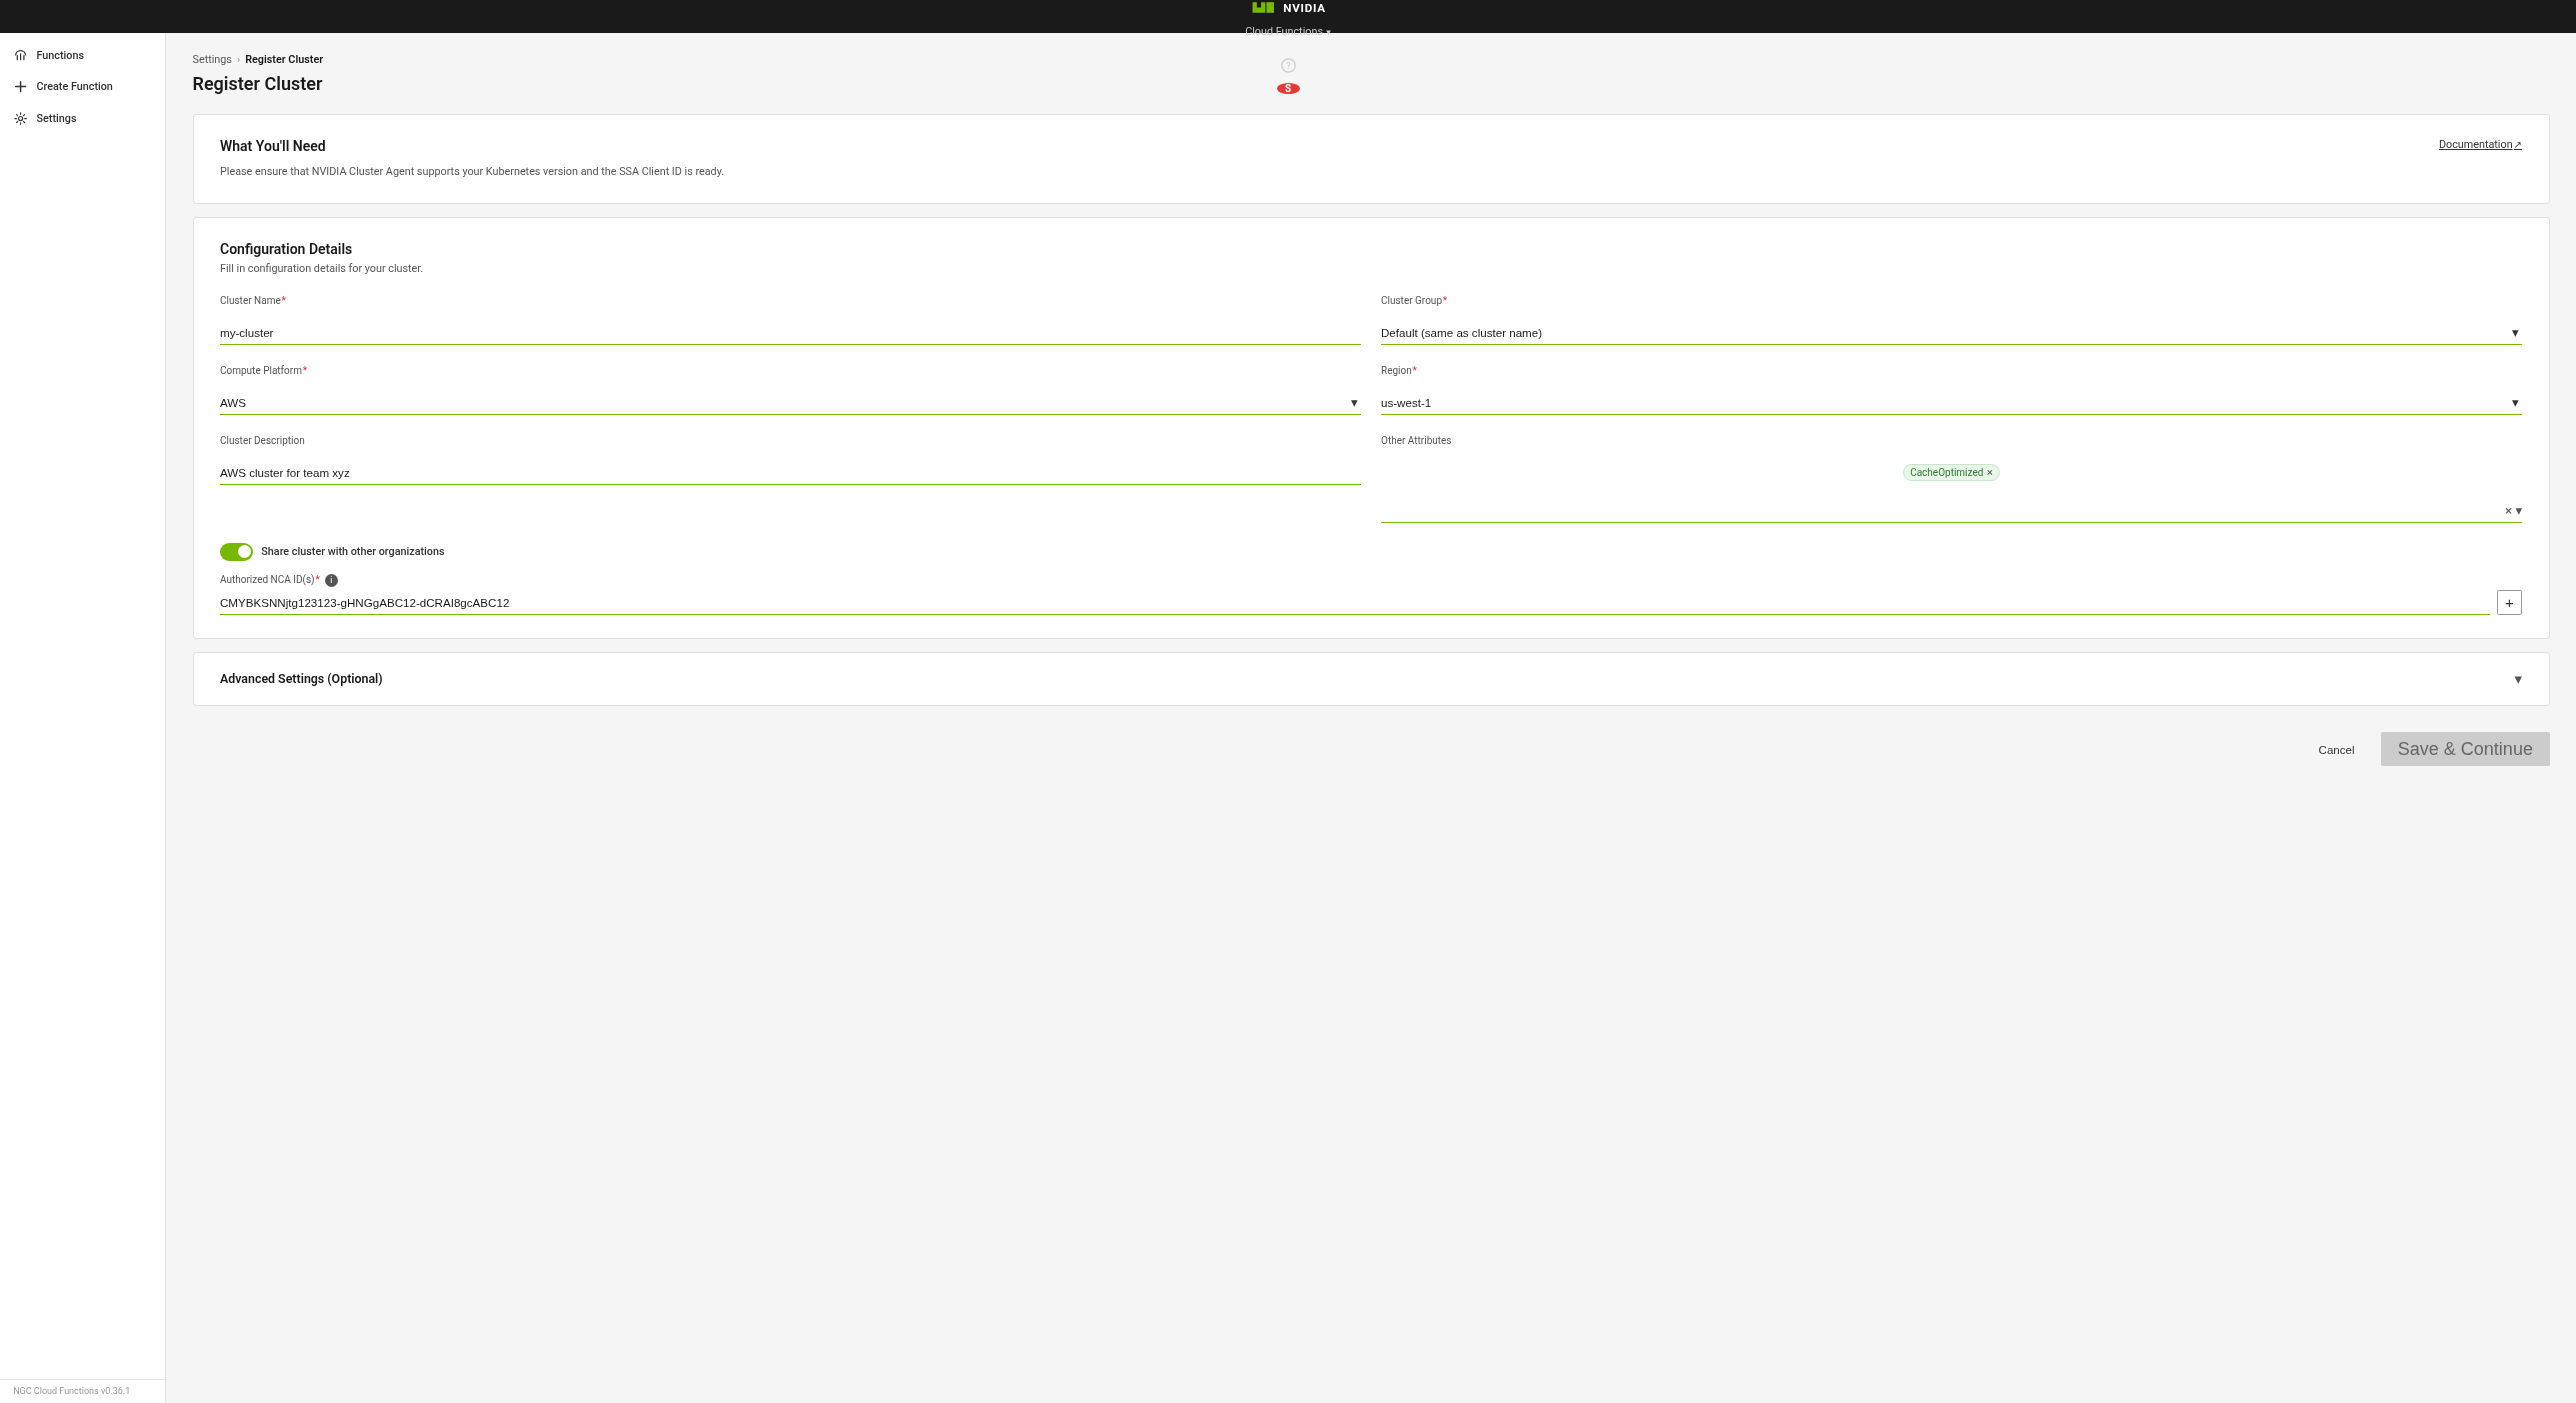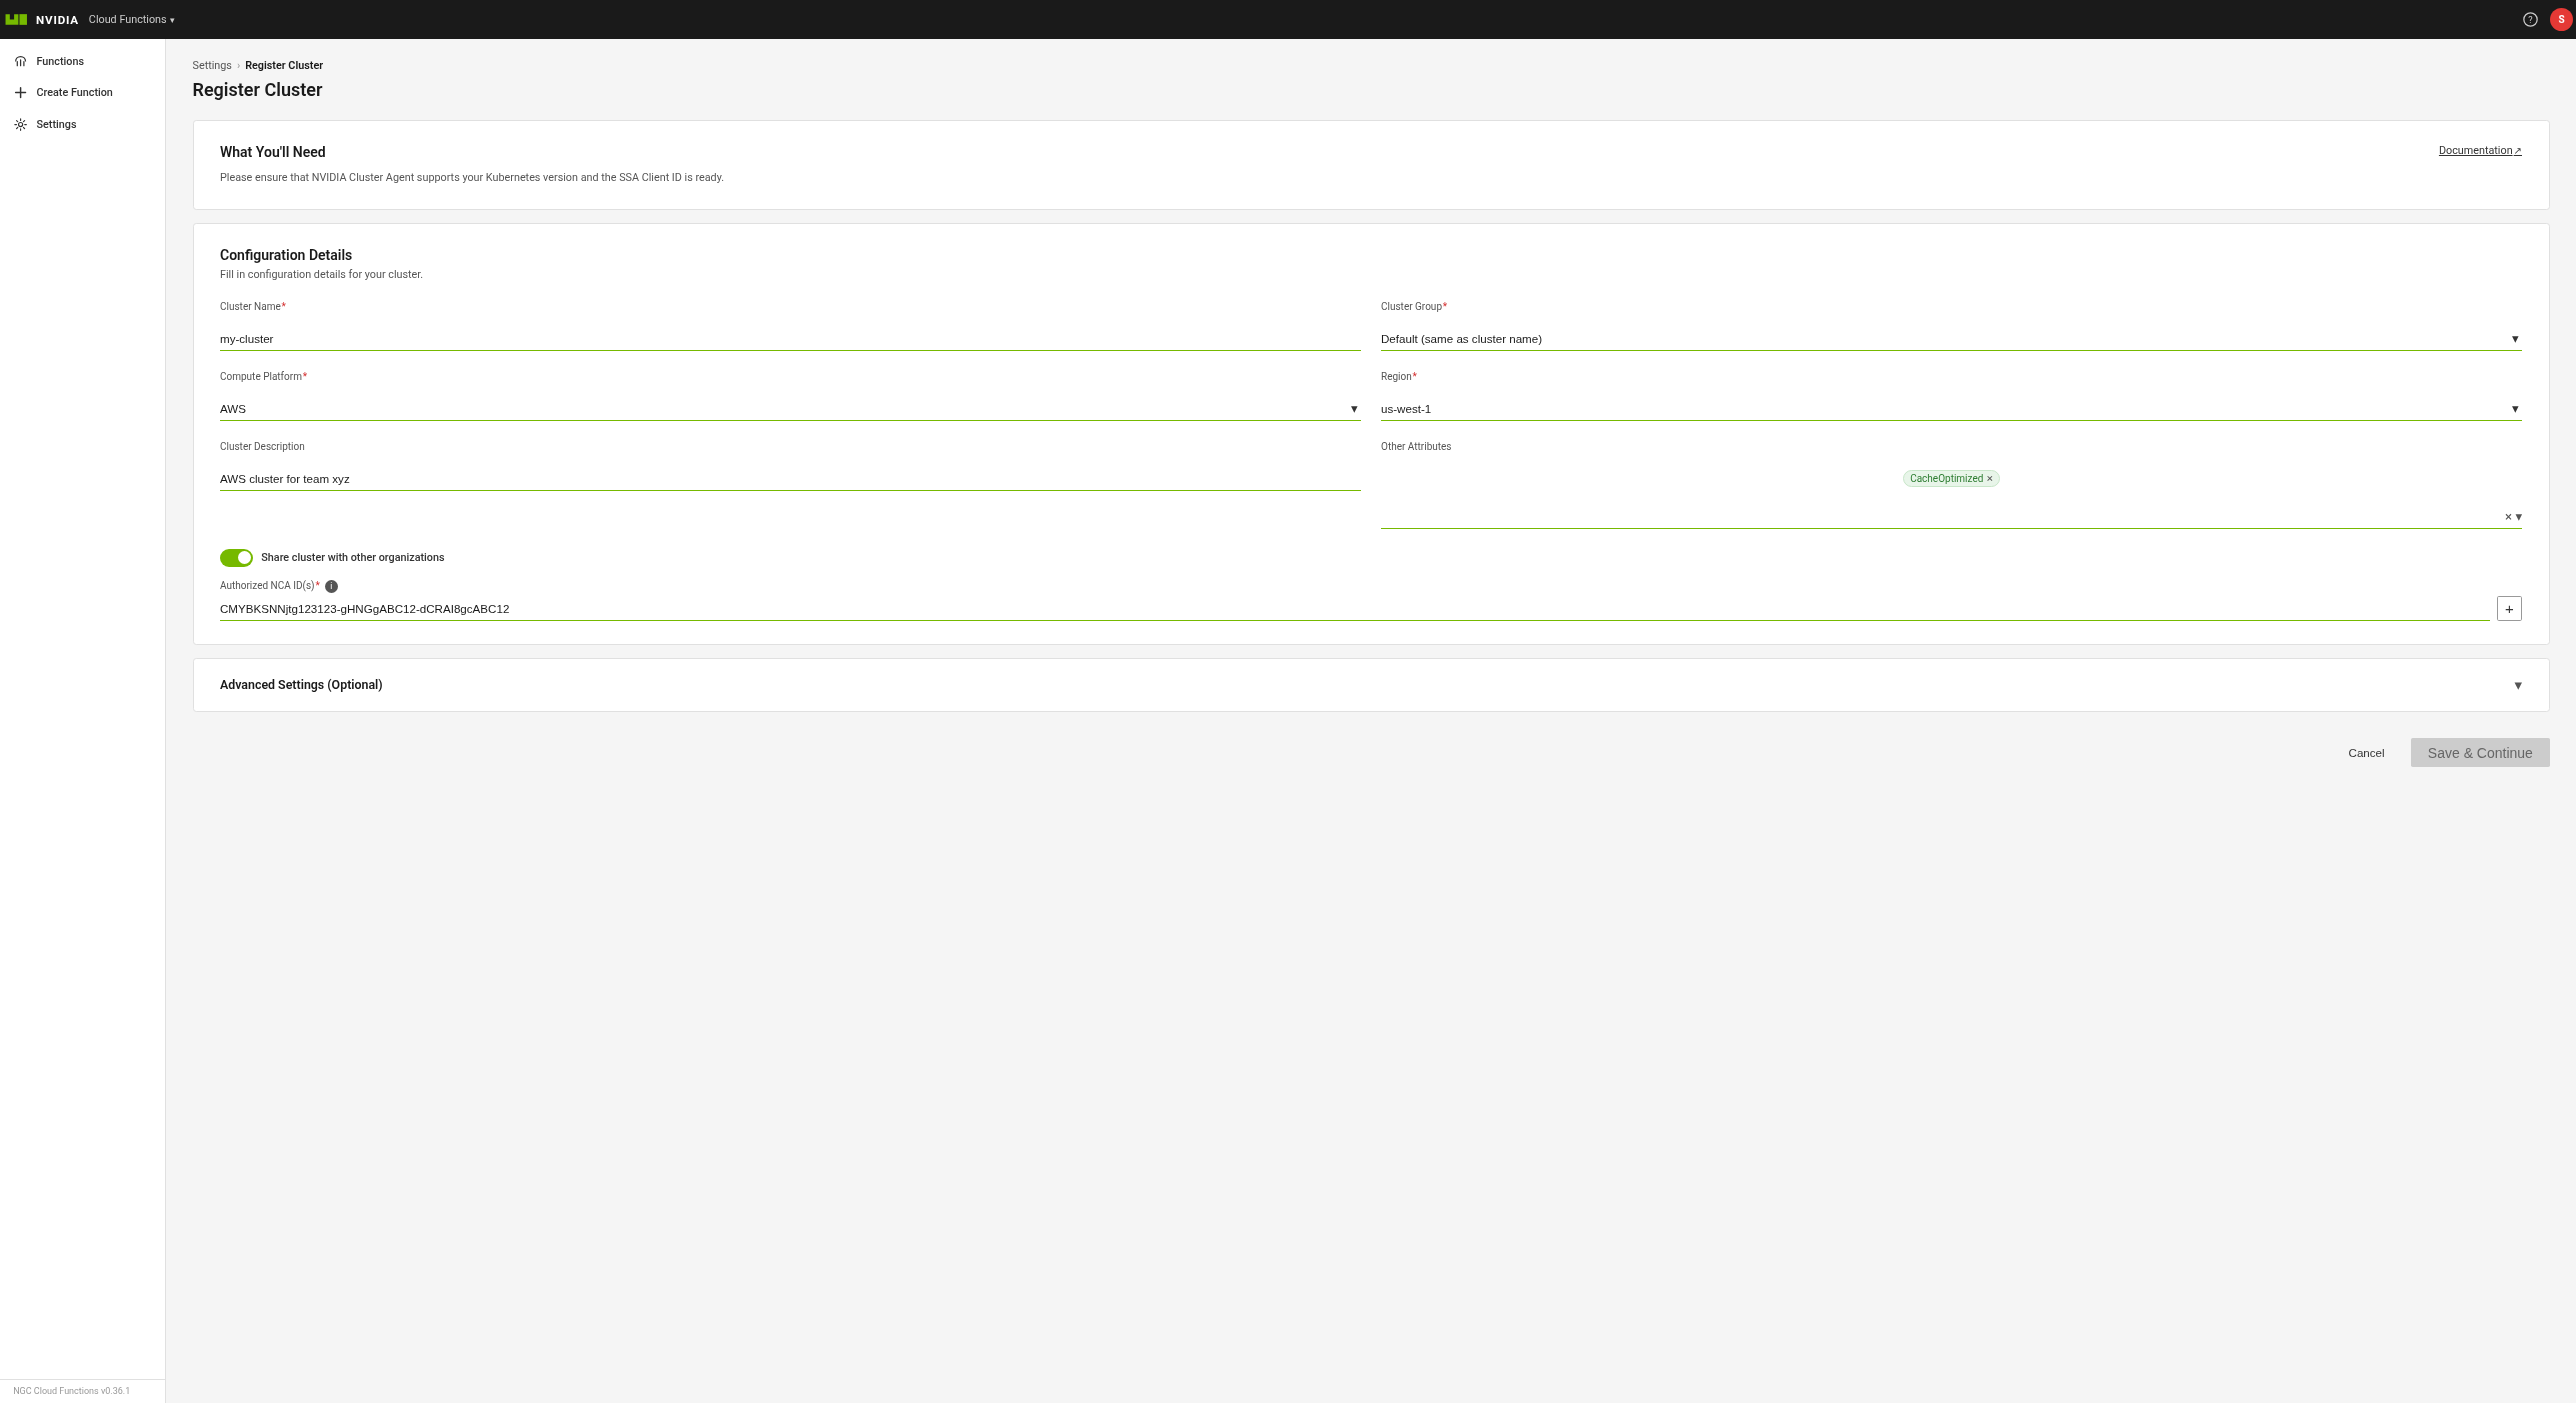--- a/index.html
+++ b/index.html
@@ -1,20 +1,20 @@
 <!DOCTYPE html>
 <html style="font-size:13.2px"><head>
   <meta charset="utf-8">
   <style>
     * { box-sizing: border-box; margin: 0; padding: 0; }
     body { font-family: -apple-system, BlinkMacSystemFont, 'Segoe UI', Roboto, sans-serif; background: #f5f5f5; color: #333; font-size: 11.6px; }
 
     
     .app-layout { display: flex; flex-direction: column; height: 100vh; }
-    .top-bar { display: flex; align-items: center; background: #1a1a1a; color: #fff; height: 39px; padding: 0 3px; gap: 10px; flex-shrink: 0; z-index: 10; }
+    .top-bar { display: flex; align-items: center; background: #1a1a1a; color: #fff; height: 33px; padding: 0 20px; gap: 10px; flex-shrink: 0; z-index: 10; flex-direction: column; }
     .main-layout { display: flex; flex: 1; overflow: hidden; }
     .sidebar { width: 166px; background: #fff; border-right: 0.8px solid #e0e0e0; flex-shrink: 0; display: flex; flex-direction: column; }
     .content-area { flex: 1; overflow-y: auto; background: #f5f5f5; }
 
     
     .nvidia-logo { display: flex; align-items: center; gap: 6.6px; }
     .nvidia-logo-mark { width: 26.5px; height: 15px; }
     .cloud-functions-label { color: #ccc; font-size: 10.8px; display: flex; align-items: center; gap: 3.3px; cursor: pointer; }
     .top-bar-spacer { flex: 1; }
     .top-bar-icon { width: 20px; height: 20px; display: flex; align-items: center; justify-content: center; color: #ccc; cursor: pointer; }
@@ -75,21 +75,21 @@
     .nca-input { border: none; border-bottom: 1.7px solid #76b900; outline: none; padding: 5px 0; font-size: 11.6px; color: #1a1a1a; background: transparent; flex: 1; }
     .add-btn { width: 25px; height: 25px; border: 0.8px solid #999; background: #fff; display: flex; align-items: center; justify-content: center; cursor: pointer; font-size: 15px; color: #333; border-radius: 1.7px; }
 
     
     .advanced-card { background: #fff; border: 0.8px solid #e0e0e0; border-radius: 3.3px; padding: 16.6px 26.5px; margin-bottom: 13.2px; display: flex; align-items: center; justify-content: space-between; cursor: pointer; }
     .advanced-title { font-size: 12.4px; font-weight: 600; color: #1a1a1a; }
 
     
     .footer-actions { display: flex; justify-content: flex-end; gap: 10px; padding: 13.2px 0 6.6px; }
     .btn-cancel { background: transparent; border: none; color: #333; font-size: 11.6px; cursor: pointer; padding: 6.6px 16.6px; }
-    .btn-save { background: #ccc; border: none; color: #666; font-size: 14px; cursor: pointer; padding: 6.6px 16.6px; border-radius: 1.7px; font-weight: 500; }
+    .btn-save { background: #ccc; border: none; color: #666; font-size: 18px; cursor: pointer; padding: 6.6px 16.6px; border-radius: 1.7px; font-weight: 500; }
 
     
     .info-icon { width: 13.2px; height: 13.2px; border-radius: 50%; background: #555; color: #fff; font-size: 8.3px; display: flex; align-items: center; justify-content: center; cursor: pointer; flex-shrink: 0; }
   </style>
 </head>
 <body>
 
 <div class="app-layout">
 
   <div class="top-bar">

